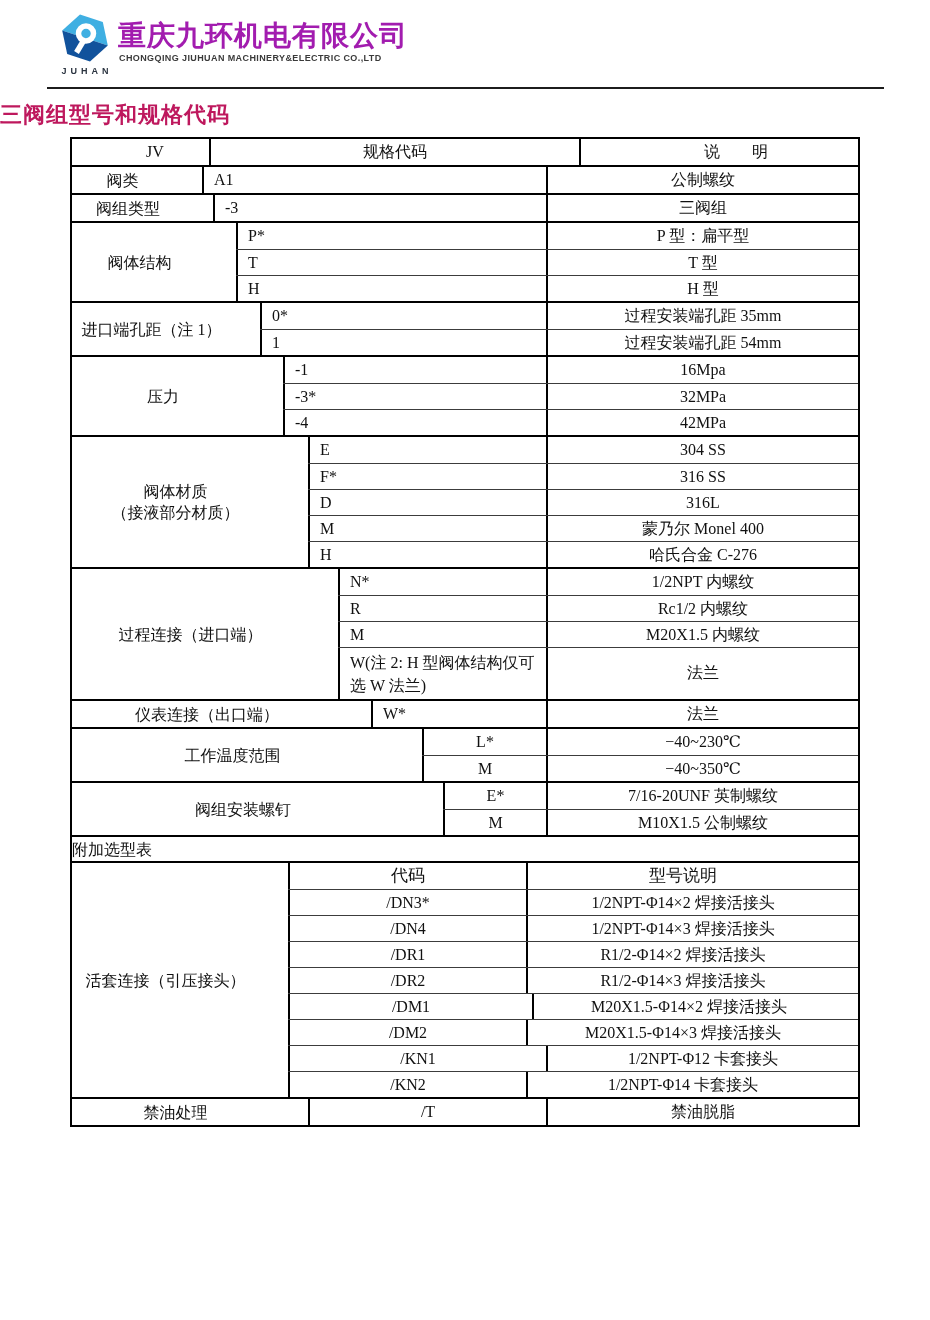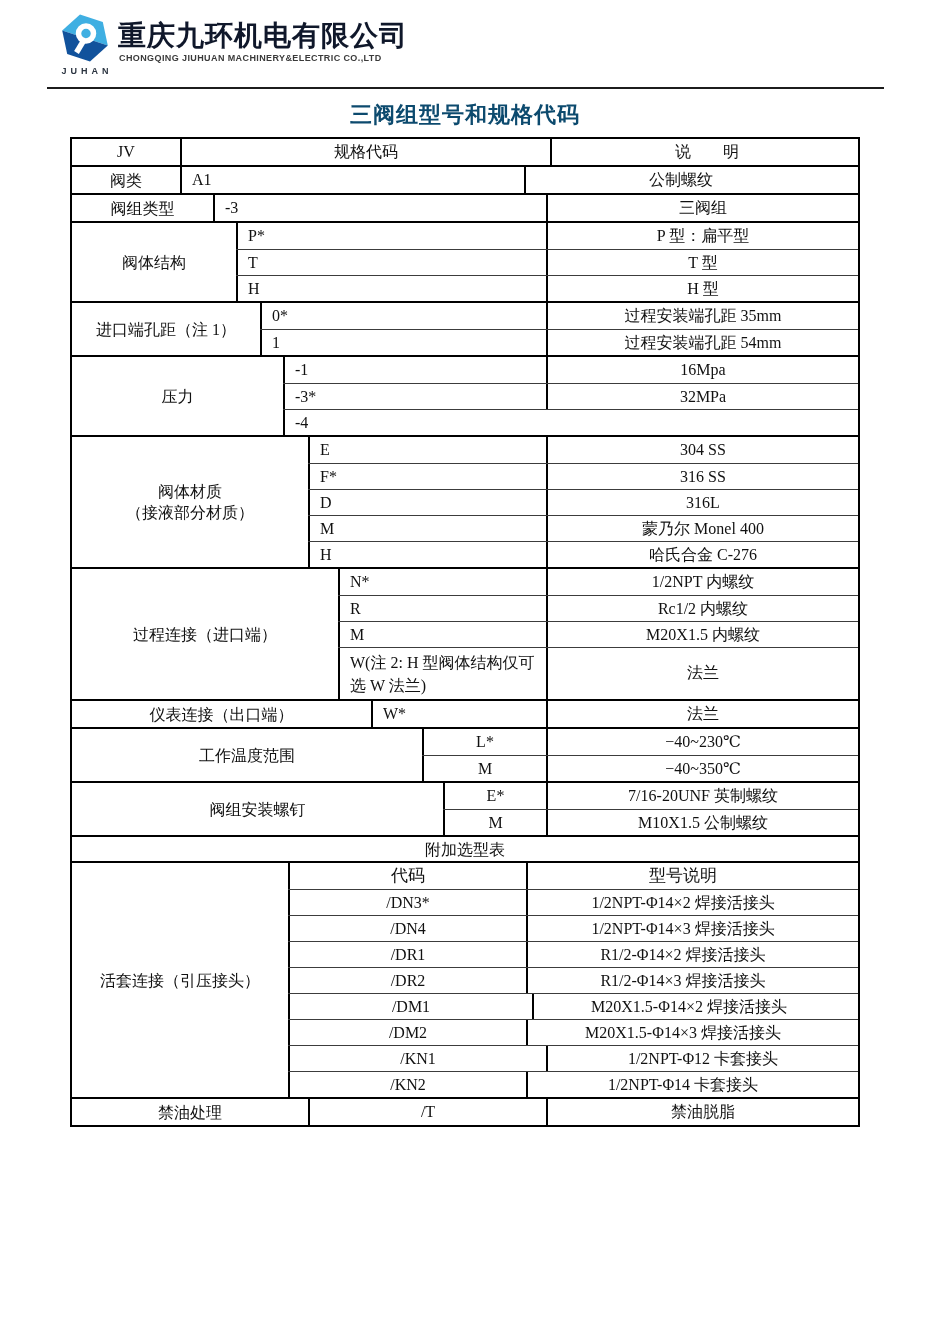--- a/index.html
+++ b/index.html
@@ -5,46 +5,46 @@
   * { box-sizing: border-box; margin: 0; padding: 0; }
   html,body { width: 930px; height: 1320px; background: #ffffff; }
   body { position: relative; font-family: "Liberation Serif", "DejaVu Serif", serif; color: #111; }
 
   
   .logo-wrap { position: absolute; left: 53px; top: 12px; width: 64px; text-align: center; }
   .logo-svg { width: 52px; height: 52px; display: block; margin: 0 auto; }
   .logo-brand { margin-top: 2px; font-family: "Liberation Sans", sans-serif; font-size: 9px;
                 font-weight: bold; letter-spacing: 4px; color: #2b3440; padding-left: 4px; }
   .company-cn { position: absolute; left: 118px; top: 17px; font-size: 28px; font-weight: bold;
-                letter-spacing: 1px; color: #0f172a; }
+                letter-spacing: 1px; color: #a21caf; }
   .company-en { position: absolute; left: 119px; top: 53px; font-family: "Liberation Sans", sans-serif;
                 font-size: 9px; font-weight: bold; letter-spacing: 0.4px; color: #3a3a3a; }
   .header-rule { position: absolute; left: 47px; top: 87px; width: 837px; height: 2px; background: #1c1c1c; }
 
-  .doc-title { position: absolute; left: 0; top: 100px; width: 930px; text-align: center;
-               font-size: 22px; font-weight: bold; letter-spacing: 1px; color: #0c4a6e; }
+  .doc-title { position: absolute; left: 0; top: 100px; width: 930px; text-align: left;
+               font-size: 22px; font-weight: bold; letter-spacing: 1px; color: #be185d; }
 
   
   .spec-table { position: absolute; left: 70px; top: 137px; width: 790px; border: 2px solid #000; background: #fff; }
   .group { display: flex; border-top: 2px solid #000; }
   .group.first { border-top: none; }
   .glabel { display: flex; flex-direction: column; align-items: center; justify-content: center;
             text-align: center; font-size: 16px; line-height: 21px; }
-  .rows { flex: 1; display: flex; flex-direction: column; }
+  .rows { flex: 1; display: flex; flex-direction: column; padding-left: 29px; }
   .row { display: flex; height: 26px; }
   .row + .row { border-top: 1px solid #3c3c3c; }
   .row.tall { height: 52px; }
   .code { border-left: 2px solid #000; padding-left: 10px; font-size: 16px; line-height: 25px; white-space: nowrap; }
   .code.center { padding-left: 0; text-align: center; }
   .desc { width: 312px; border-left: 2px solid #000; text-align: center; font-size: 16px; line-height: 25px; }
   .tall .code { display: flex; align-items: center; white-space: normal; line-height: 23px; padding-right: 6px; }
   .tall .desc { line-height: 50px; }
   .hcell { font-size: 16px; line-height: 25px; text-align: center; }
   .hcell.bordered { border-left: 2px solid #000; }
-  .section-row { height: 26px; border-top: 2px solid #000; text-align: center; font-size: 16px; line-height: 25px; }
+  .section-row { height: 26px; border-top: 2px solid #000; font-size: 16px; line-height: 25px; }
   .bhead { font-size: 17px; }
 </style>
 </head>
 <body>
 
 <div>
 
   <div class="logo-wrap">
     <svg class="logo-svg" viewBox="0 0 52 52">
       <polygon points="3.2,18.6 21,2.5 43.8,9.9 48.8,33.4" fill="#3fafe2"></polygon>
@@ -130,20 +130,21 @@
         <div class="row">
           <div class="code" style="width:263px">-1</div>
           <div class="desc">16Mpa</div>
         </div>
         <div class="row">
           <div class="code" style="width:263px">-3*</div>
           <div class="desc">32MPa</div>
         </div>
         <div class="row">
           <div class="code" style="width:263px">-4</div>
+          <div class="desc">42MPa</div>
         </div>
       </div>
     </div>
 
     <div class="group">
       <div class="glabel" style="width:240px">
         <div>阀体材质</div>
         <div>（接液部分材质）</div>
       </div>
       <div class="rows">

